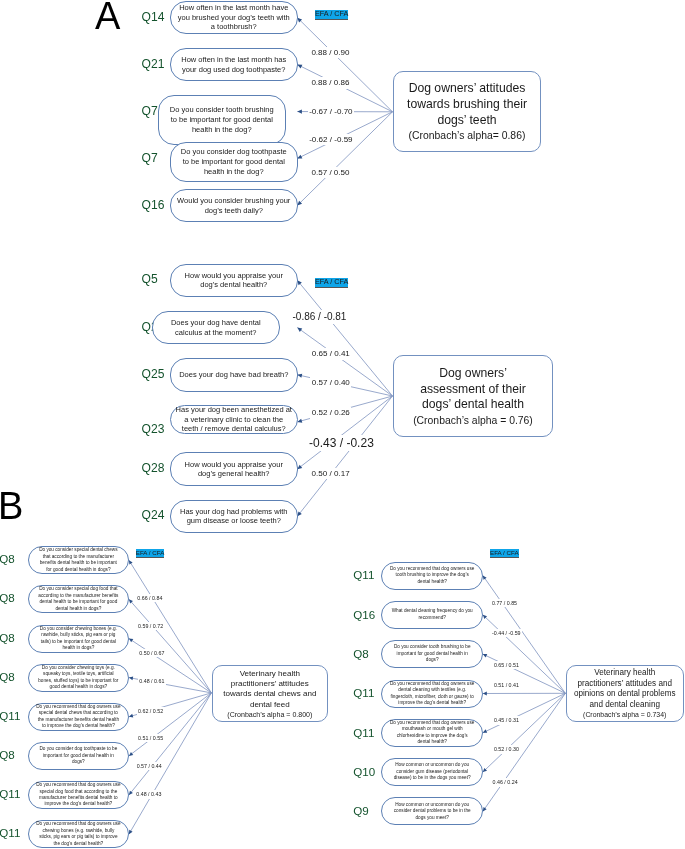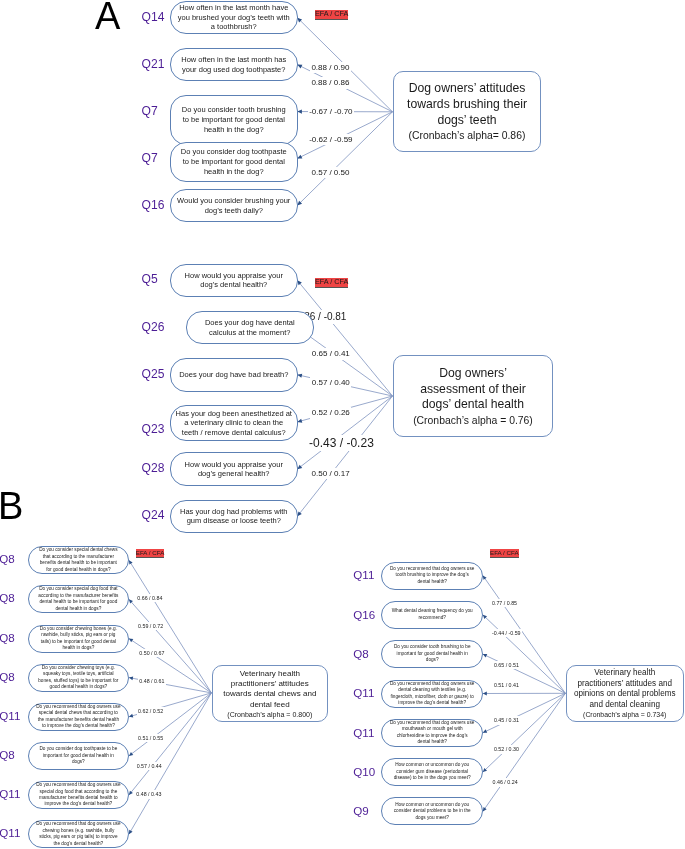--- a/index.html
+++ b/index.html
@@ -3,32 +3,32 @@
 <meta charset="utf-8">
 <title>Factor structure path diagram</title>
 <style>
   html,body{margin:0;padding:0;background:#ffffff;}
   body{width:685px;height:849px;position:relative;overflow:hidden;
        font-family:"Liberation Sans", sans-serif;color:#1a1a1a;}
   #stage{position:absolute;left:0;top:0;width:685px;height:849px;}
   svg#lines{position:absolute;left:0;top:0;width:685px;height:849px;}
   .group{position:absolute;left:0;top:0;width:0;height:0;}
   .panel-letter{position:absolute;font-size:38px;line-height:38px;color:#000;}
-  .qlabel{position:absolute;text-align:left;color:#4c1d95;line-height:1;white-space:nowrap;}
+  .qlabel{position:absolute;text-align:left;color:#14532d;line-height:1;white-space:nowrap;}
   .obox{position:absolute;box-sizing:border-box;border:1px solid #5c80b4;
         border-radius:16px;background:#fff;display:flex;flex-direction:column;
         align-items:center;justify-content:center;text-align:center;}
   .obox .t{display:block;white-space:nowrap;}
   .lbox{position:absolute;box-sizing:border-box;border:1px solid #7391c0;
         border-radius:10px;background:#fff;display:flex;flex-direction:column;
         align-items:center;justify-content:center;text-align:center;}
   .lbox .l{display:block;white-space:nowrap;}
   .loading{position:absolute;color:#1a1a1a;white-space:nowrap;line-height:1.18;
            background:#fff;padding:1px 1.5px;}
-  .efahdr{position:absolute;color:#1a1a1a;white-space:nowrap;line-height:1.18;background:#ef4444;}
+  .efahdr{position:absolute;color:#1a1a1a;white-space:nowrap;line-height:1.18;background:#0ea5e9;}
   .efahdr u{text-decoration:none;border-bottom:0.6px solid #555;padding-bottom:0.4px;display:inline-block;}
 </style>
 </head>
 <body>
 
 <div id="stage">
 
 <svg id="lines" viewBox="0 0 685 849" width="685" height="849">
   <line x1="392.5" y1="111.8" x2="297.3" y2="17.65" stroke="#7f93bf" stroke-width="0.8"></line>
   <polygon points="297.3,17.65 302.05,19.39 299.09,22.38" fill="#2b4f86"></polygon>
@@ -87,29 +87,29 @@
 <div class="panel-letter" style="left:95px;top:-3.5px;font-size:38px">A</div>
 <div class="panel-letter" style="left:-2.0px;top:487px;font-size:38px">B</div>
 
 <div class="group">
   <div class="qlabel" style="left:141.5px;top:10.65px;font-size:12.1px">Q14</div>
   <div class="obox" style="left:170px;top:0.9px;width:127.5px;height:33.5px;font-size:7.5px;line-height:9.6px">
     <span class="t">How often in the last month have</span>
     <span class="t">you brushed your dog’s teeth with</span>
     <span class="t">a toothbrush?</span>
   </div>
-  <div class="loading" style="left:309.9px;top:62px;font-size:8.05px">0.88 / 0.90</div>
+  <div class="loading" style="left:309.9px;top:47px;font-size:8.05px">0.88 / 0.90</div>
   <div class="qlabel" style="left:141.5px;top:57.55px;font-size:12.1px">Q21</div>
   <div class="obox" style="left:170px;top:47.8px;width:127.5px;height:33.5px;font-size:7.5px;line-height:9.6px">
     <span class="t">How often in the last month has</span>
     <span class="t">your dog used dog toothpaste?</span>
   </div>
   <div class="loading" style="left:309.9px;top:77.2px;font-size:8.05px">0.88 / 0.86</div>
   <div class="qlabel" style="left:141.5px;top:104.55px;font-size:12.1px">Q7</div>
-  <div class="obox" style="left:170px;top:94.8px;width:127.5px;height:50px;font-size:7.5px;line-height:9.6px">
+  <div class="obox" style="left:158px;top:94.8px;width:127.5px;height:50px;font-size:7.5px;line-height:9.6px">
     <span class="t">Do you consider tooth brushing</span>
     <span class="t">to be important for good dental</span>
     <span class="t">health in the dog?</span>
   </div>
   <div class="loading" style="left:307.7px;top:105.9px;font-size:8.05px">-0.67 / -0.70</div>
   <div class="qlabel" style="left:141.5px;top:151.55px;font-size:12.1px">Q7</div>
   <div class="obox" style="left:170px;top:141.8px;width:127.5px;height:40px;font-size:7.5px;line-height:9.6px">
     <span class="t">Do you consider dog toothpaste</span>
     <span class="t">to be important for good dental</span>
     <span class="t">health in the dog?</span>
@@ -131,32 +131,32 @@
 </div>
 
 <div class="group">
   <div class="qlabel" style="left:141.5px;top:273.35px;font-size:12.1px">Q5</div>
   <div class="obox" style="left:170px;top:263.6px;width:127.5px;height:33.5px;font-size:7.5px;line-height:9.6px">
     <span class="t">How would you appraise your</span>
     <span class="t">dog’s dental health?</span>
   </div>
   <div class="loading" style="left:291px;top:309.8px;font-size:10px">-0.86 / -0.81</div>
   <div class="qlabel" style="left:141.5px;top:320.55px;font-size:12.1px">Q26</div>
-  <div class="obox" style="left:186px;top:310.8px;width:127.5px;height:33.5px;font-size:7.5px;line-height:9.6px">
+  <div class="obox" style="left:152px;top:310.8px;width:127.5px;height:33.5px;font-size:7.5px;line-height:9.6px">
     <span class="t">Does your dog have dental</span>
     <span class="t">calculus at the moment?</span>
   </div>
   <div class="loading" style="left:310.3px;top:348.4px;font-size:8.05px">0.65 / 0.41</div>
   <div class="qlabel" style="left:141.5px;top:367.75px;font-size:12.1px">Q25</div>
   <div class="obox" style="left:170px;top:358.0px;width:127.5px;height:33.5px;font-size:7.5px;line-height:9.6px">
     <span class="t">Does your dog have bad breath?</span>
   </div>
   <div class="loading" style="left:310.3px;top:376.6px;font-size:8.05px">0.57 / 0.40</div>
   <div class="qlabel" style="left:141.5px;top:423px;font-size:12.1px">Q23</div>
-  <div class="obox" style="left:170px;top:405.2px;width:127.5px;height:36px;font-size:7.5px;line-height:9.6px">
+  <div class="obox" style="left:170px;top:405.2px;width:127.5px;height:29px;font-size:7.5px;line-height:9.6px">
     <span class="t">Has your dog been anesthetized at</span>
     <span class="t">a veterinary clinic to clean the</span>
     <span class="t">teeth / remove dental calculus?</span>
   </div>
   <div class="loading" style="left:310.3px;top:407.3px;font-size:8.05px">0.52 / 0.26</div>
   <div class="qlabel" style="left:141.5px;top:462.15px;font-size:12.1px">Q28</div>
   <div class="obox" style="left:170px;top:452.4px;width:127.5px;height:33.5px;font-size:7.5px;line-height:9.6px">
     <span class="t">How would you appraise your</span>
     <span class="t">dog’s general health?</span>
   </div>

